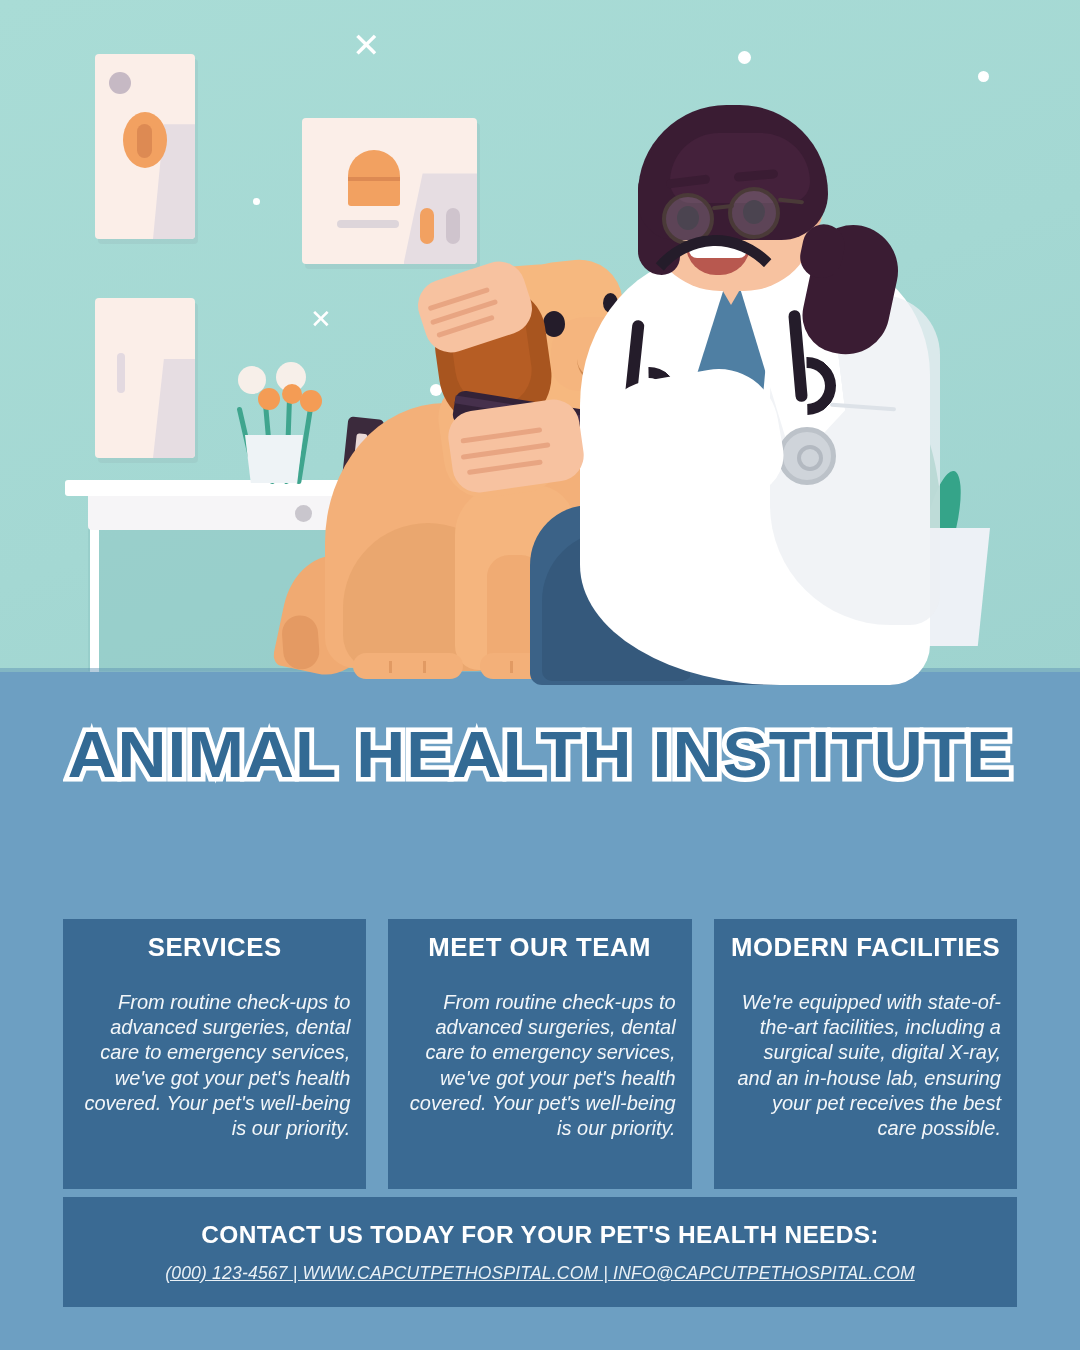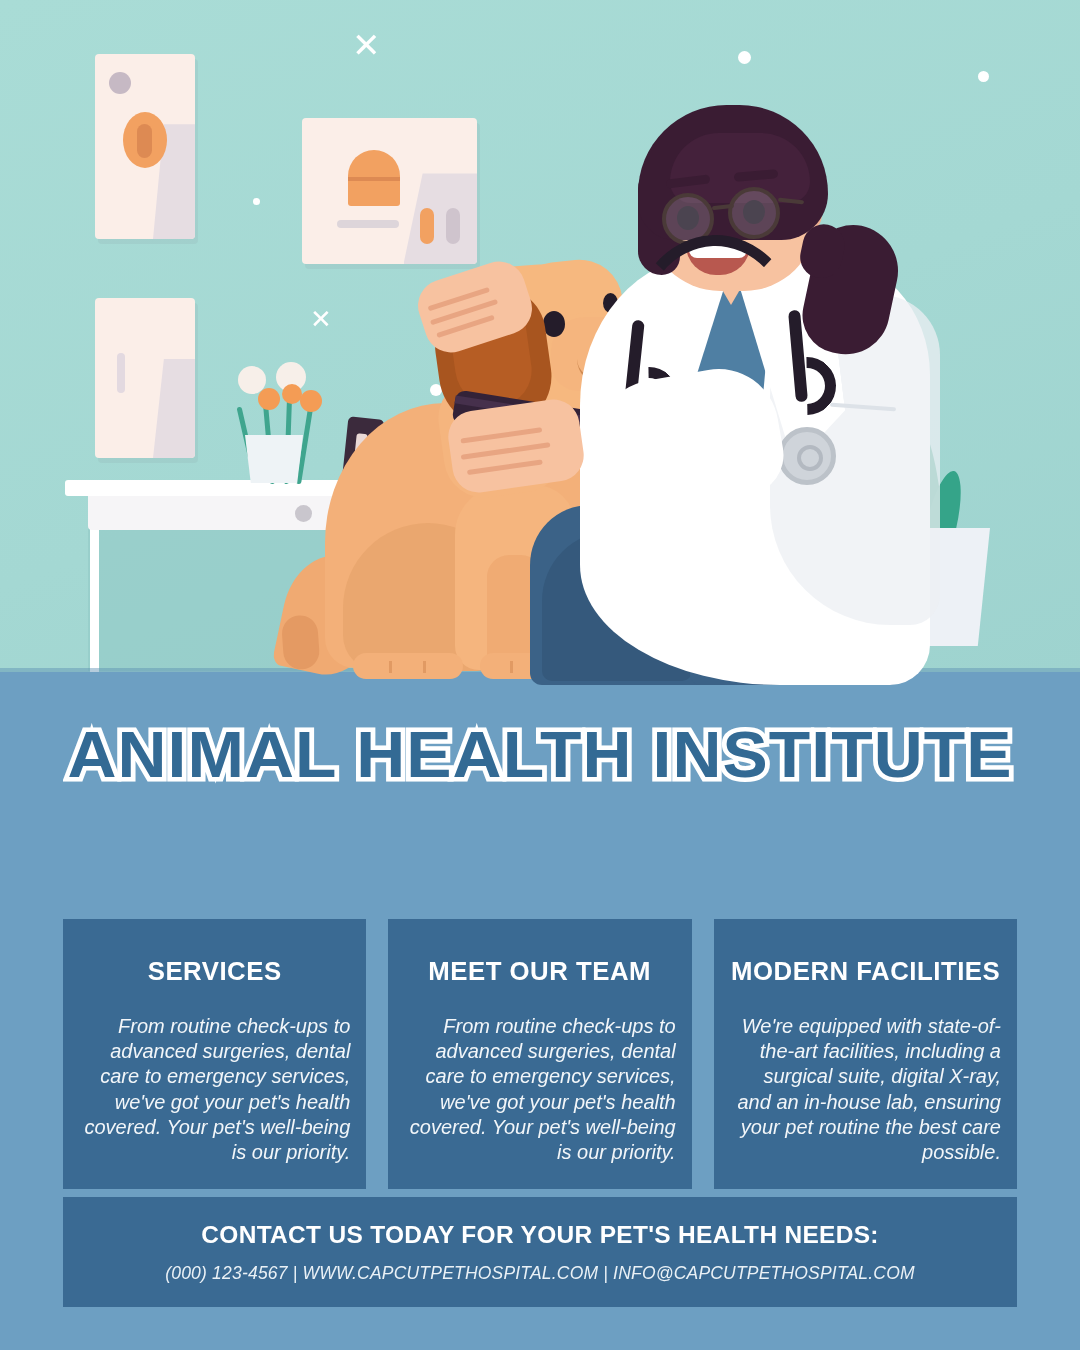--- a/index.html
+++ b/index.html
@@ -236,34 +236,34 @@
     text-transform:uppercase;
   }
   .subtitle {
     margin:10px auto 0; width:860px; text-align:center;
     font-style:italic; font-size:26.5px; line-height:1.32;
     color:#ffffff; font-weight:400;
   }
 
   .cards { position:absolute; left:63px; top:219px; width:954px;
            display:flex; gap:22px; }
-  .card { flex:1; background:#3a6a93; padding:38px 16px 20px; min-height:270px; }
+  .card { flex:1; background:#3a6a93; padding:14px 16px 20px; min-height:270px; }
   .card-title { text-align:center; color:#ffffff; font-weight:bold;
            font-size:25px; letter-spacing:.5px; transform:scaleX(1.03);
            text-transform:uppercase; }
   .card-body { margin-top:28px; text-align:right; color:#f2f6f9;
            font-style:italic; font-size:20px; line-height:1.26; }
 
   .contact { position:absolute; left:63px; top:497px; width:954px; height:110px;
            background:#3a6a93; display:flex; flex-direction:column;
            align-items:center; justify-content:center; }
   .contact-head { color:#ffffff; font-weight:bold; font-size:24px;
            letter-spacing:.3px; transform:scaleX(1.02); text-transform:uppercase; }
   .contact-line { margin-top:14px; color:#eaf1f6; font-style:italic;
-           font-size:17.5px; letter-spacing:.2px; }
+           font-size:17.5px; letter-spacing:.2px;text-decoration:underline; }
 </style>
 </head>
 <body>
 
 <div id="poster">
 
   <div class="scene">
     <div class="wall"></div>
 
     <div class="sparkle" style="left:352px;top:28px;font-size:34px;">✕</div>
@@ -432,21 +432,21 @@
         <div class="card-body">From routine check-ups to advanced surgeries, dental care to emergency services, we've got your pet's health covered. Your pet's well-being is our priority.</div>
       </div>
 
       <div class="card">
         <div class="card-title">MEET OUR TEAM</div>
         <div class="card-body">From routine check-ups to advanced surgeries, dental care to emergency services, we've got your pet's health covered. Your pet's well-being is our priority.</div>
       </div>
 
       <div class="card">
         <div class="card-title">MODERN FACILITIES</div>
-        <div class="card-body">We're equipped with state-of-the-art facilities, including a surgical suite, digital X-ray, and an in-house lab, ensuring your pet routine the best care possible.</div>
+        <div class="card-body">We're equipped with state-of-the-art facilities, including a surgical suite, digital X-ray, and an in-house lab, ensuring your pet receives the best care possible.</div>
       </div>
 
     </div>
 
     <div class="contact">
       <div class="contact-head">CONTACT US TODAY FOR YOUR PET'S HEALTH NEEDS:</div>
       <div class="contact-line">(000) 123-4567 | WWW.CAPCUTPETHOSPITAL.COM | INFO@CAPCUTPETHOSPITAL.COM</div>
     </div>
 
   </div>

